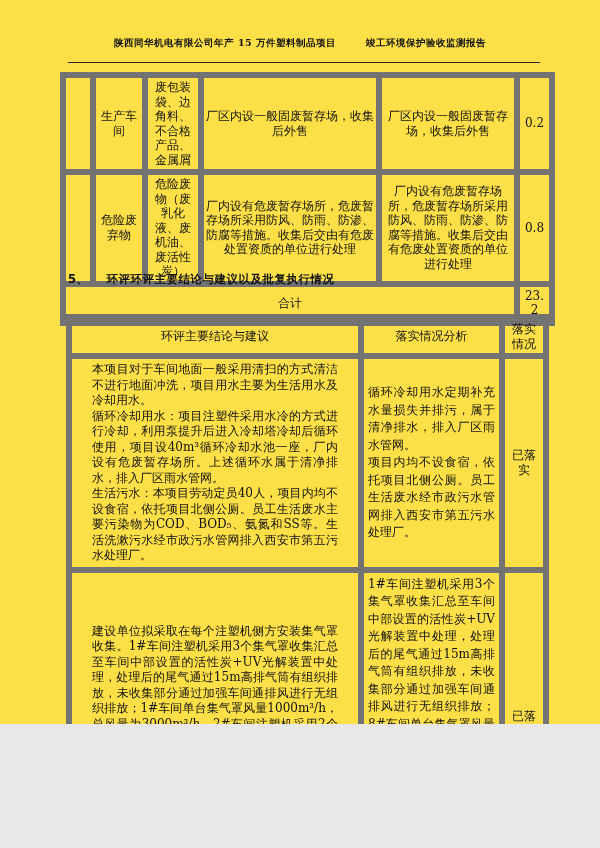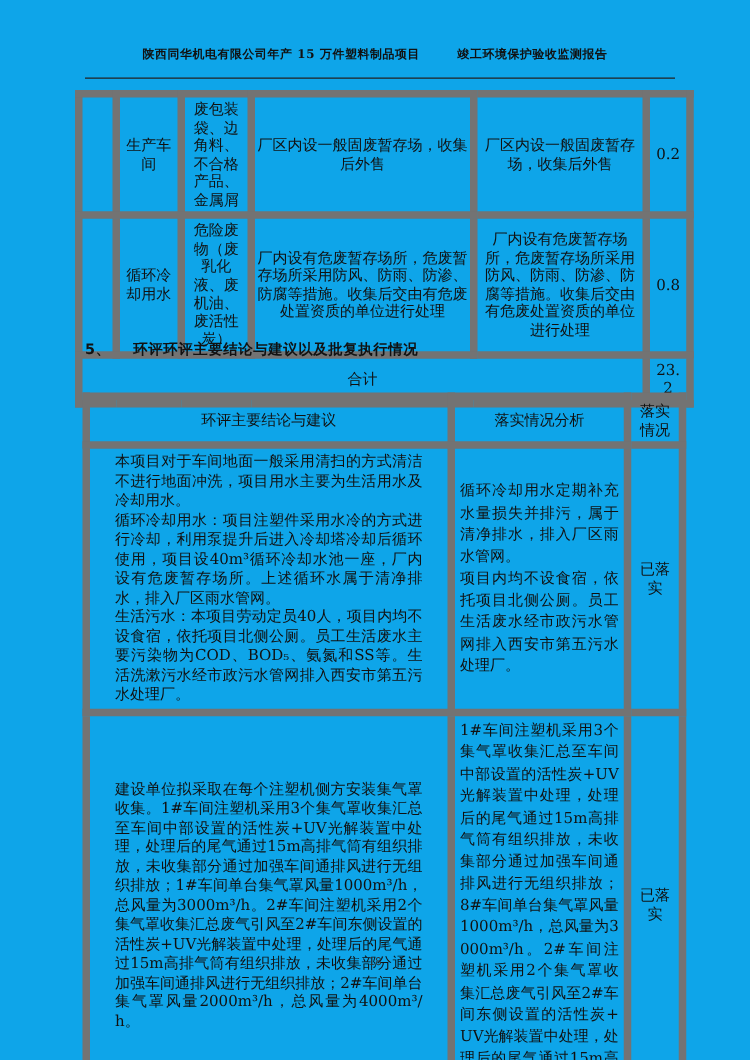--- a/index.html
+++ b/index.html
@@ -1,20 +1,20 @@
 <!DOCTYPE html>
 <html><head>
 <meta charset="utf-8">
 <style>
   html,body{margin:0;padding:0;background:#e8e8e8;}
   .page{
     position:relative;
-    width:600px;height:848px;
+    width:600px;height:724px;
     margin:0 auto;
-    background:#0ea5e9;
+    background:#fde047;
     font-family:"DejaVu Serif", serif;
     color:#111;
     overflow:hidden;
   }
   
   .doc-header{
     position:absolute;top:37px;left:0;right:0;
     display:flex;justify-content:center;gap:30px;
     font-size:9.5px;font-weight:bold;letter-spacing:0.5px;
     white-space:nowrap;
@@ -111,21 +111,21 @@
         <tr class="r-main">
       <td></td>
       <td>生产车间</td>
       <td>废包装袋、边角料、不合格产品、金属屑</td>
       <td>厂区内设一般固废暂存场，收集后外售</td>
       <td>厂区内设一般固废暂存场，收集后外售</td>
       <td>0.2</td>
     </tr>
     <tr class="r-main">
       <td></td>
-      <td>循环冷却用水</td>
+      <td>危险废弃物</td>
       <td>危险废物（废乳化液、废机油、废活性炭）</td>
       <td>厂内设有危废暂存场所，危废暂存场所采用防风、防雨、防渗、防腐等措施。收集后交由有危废处置资质的单位进行处理</td>
       <td>厂内设有危废暂存场所，危废暂存场所采用防风、防雨、防渗、防腐等措施。收集后交由有危废处置资质的单位进行处理</td>
       <td>0.8</td>
     </tr>
     <tr class="r-total">
       <td colspan="5">合计</td>
       <td>23.2</td>
     </tr>
   </tbody>

